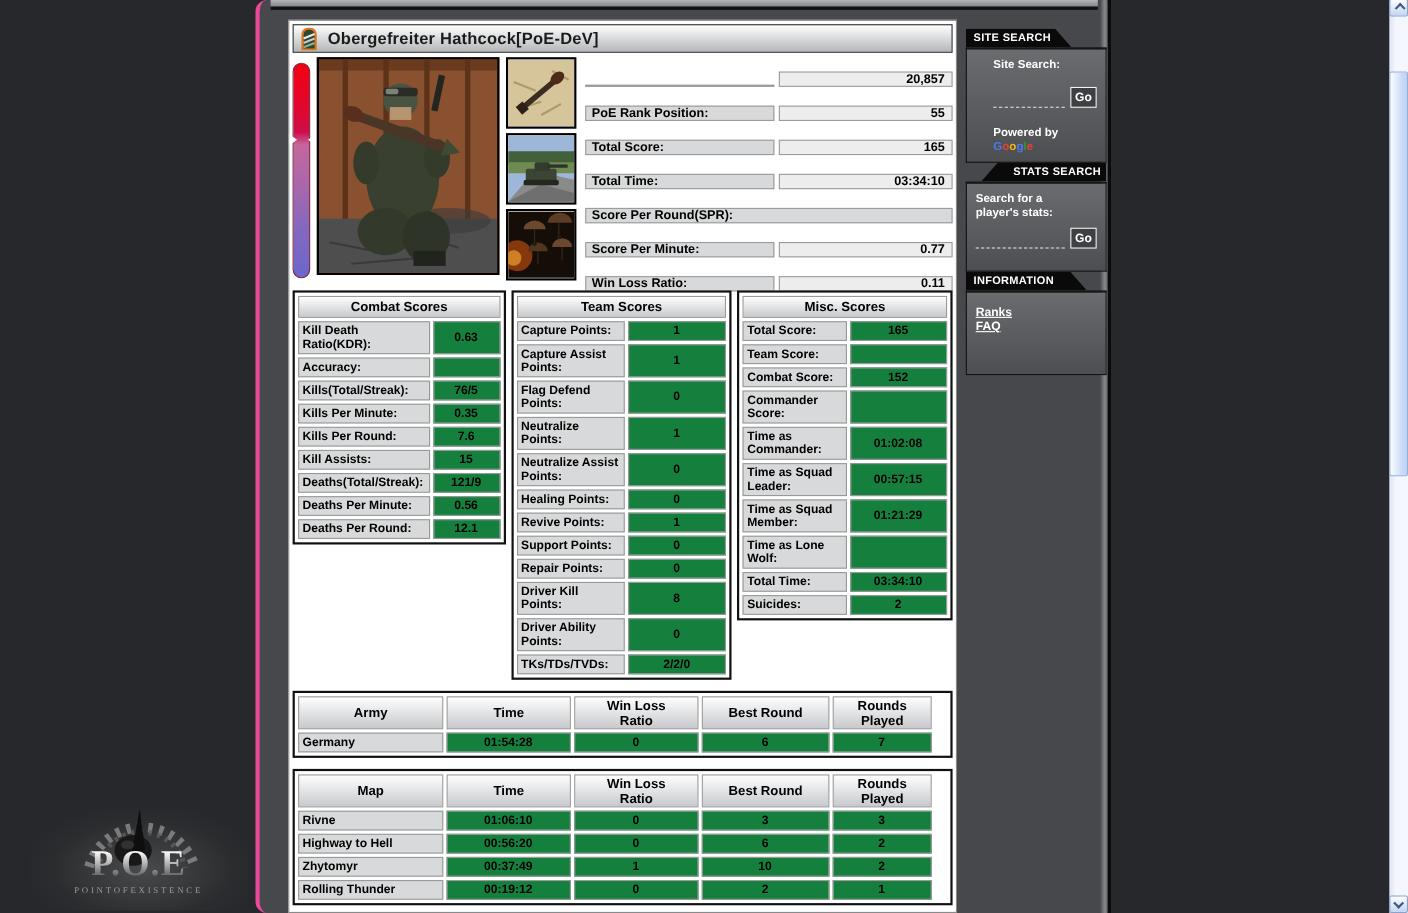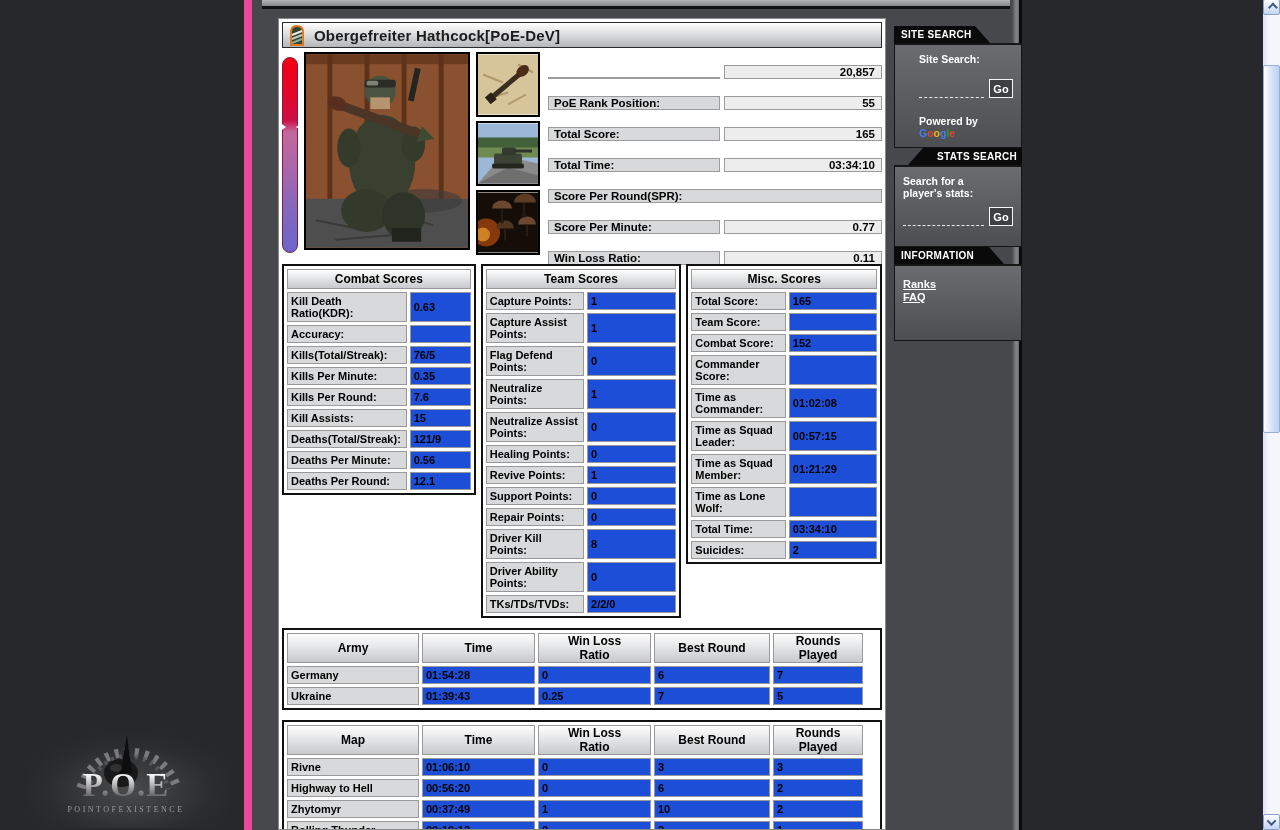--- a/index.html
+++ b/index.html
@@ -1,21 +1,21 @@
 <!DOCTYPE html>
 <html><head>
 <meta charset="utf-8">
 <style>
   * { margin:0; padding:0; box-sizing:border-box; }
   html,body { width:1280px; height:830px; overflow:hidden; }
   body { background:#26282b; font-family:"Liberation Sans", sans-serif; position:relative; }
 
   
-  .content-col { position:absolute; left:244px; top:0; width:778px; height:830px;
-    background:#46484c; border-left:8px solid #ec4899; }
+  .content-col { position:absolute; left:232px; top:0; width:778px; height:830px;
+    background:#46484c; border-left:4px solid #ec4899;border-radius:11px; }
   .content-col .right-edge { position:absolute; right:0; top:0; bottom:0; width:10px;
     background:linear-gradient(to right,#46484c,#85878b 60%,#6a6c70); border-right:3px solid #0b0b0c; }
   .top-strip { position:absolute; left:10px; right:12px; top:0; height:9px;
     background:linear-gradient(#b2b4b8,#84868a); border-bottom:3px solid #121214; }
 
   
   .stats-panel { position:absolute; left:26px; top:18px; width:608px; height:812px;
     background:#fff; border:1px solid #8a8a8a; padding:3px; overflow:hidden; }
 
   .title-bar { height:26px; background:linear-gradient(#ffffff,#b4b6b9);
@@ -47,21 +47,21 @@
 
   
   .score-tables { display:flex; gap:5px; align-items:flex-start; margin-top:6px; }
   .tbl-wrap { border:2px solid #111; background:#fff; padding:0px; }
   table.stat { border-collapse:separate; border-spacing:3px; }
   table.stat th { background:linear-gradient(#fefefe,#c7c9cc); border:1px solid #999;
     font-size:12px; font-weight:bold; color:#000; height:20px; padding:0 20px; }
   table.stat td { border:1px solid #999; font-size:11px; font-weight:bold; color:#000;
     padding:2px 3px; line-height:12px; }
   table.stat td.lbl { background:#d8d9da; }
-  table.stat td.val { background:#1d4ed8; text-align:left; padding-right:4px; }
+  table.stat td.val { background:#15803d; text-align:center; padding-right:4px; }
   .combat td.lbl { width:120px; } .combat td.val { width:65px; }
   .team td.lbl   { width:99px;  } .team td.val   { width:93px; }
   .misc td.lbl   { width:96px;  } .misc td.val   { width:91px; }
 
   
   .wide-wrap { margin-top:10px; }
   table.wide td.c0 { width:132px; text-align:left; }
   table.wide td, table.wide th { text-align:center; }
   table.wide td.c1 { width:113px; } table.wide td.c2 { width:113px; }
   table.wide td.c3 { width:116px; } table.wide td.c4 { width:90px; }
@@ -413,27 +413,20 @@
           <th class="c3">Best Round</th>
           <th class="c4">Rounds Played</th>
         </tr>
         <tr>
           <td class="lbl c0">Germany</td>
           <td class="val c1">01:54:28</td>
           <td class="val c2">0</td>
           <td class="val c3">6</td>
           <td class="val c4">7</td>
         </tr>
-        <tr>
-          <td class="lbl c0">Ukraine</td>
-          <td class="val c1">01:39:43</td>
-          <td class="val c2">0.25</td>
-          <td class="val c3">7</td>
-          <td class="val c4">5</td>
-        </tr>
       </tbody>
         </table>
     </div>
 
     <div class="tbl-wrap wide-wrap">
       <table class="stat wide">
         <tbody>
             <tr>
           <th class="c0">Map</th>
           <th class="c1">Time</th>

